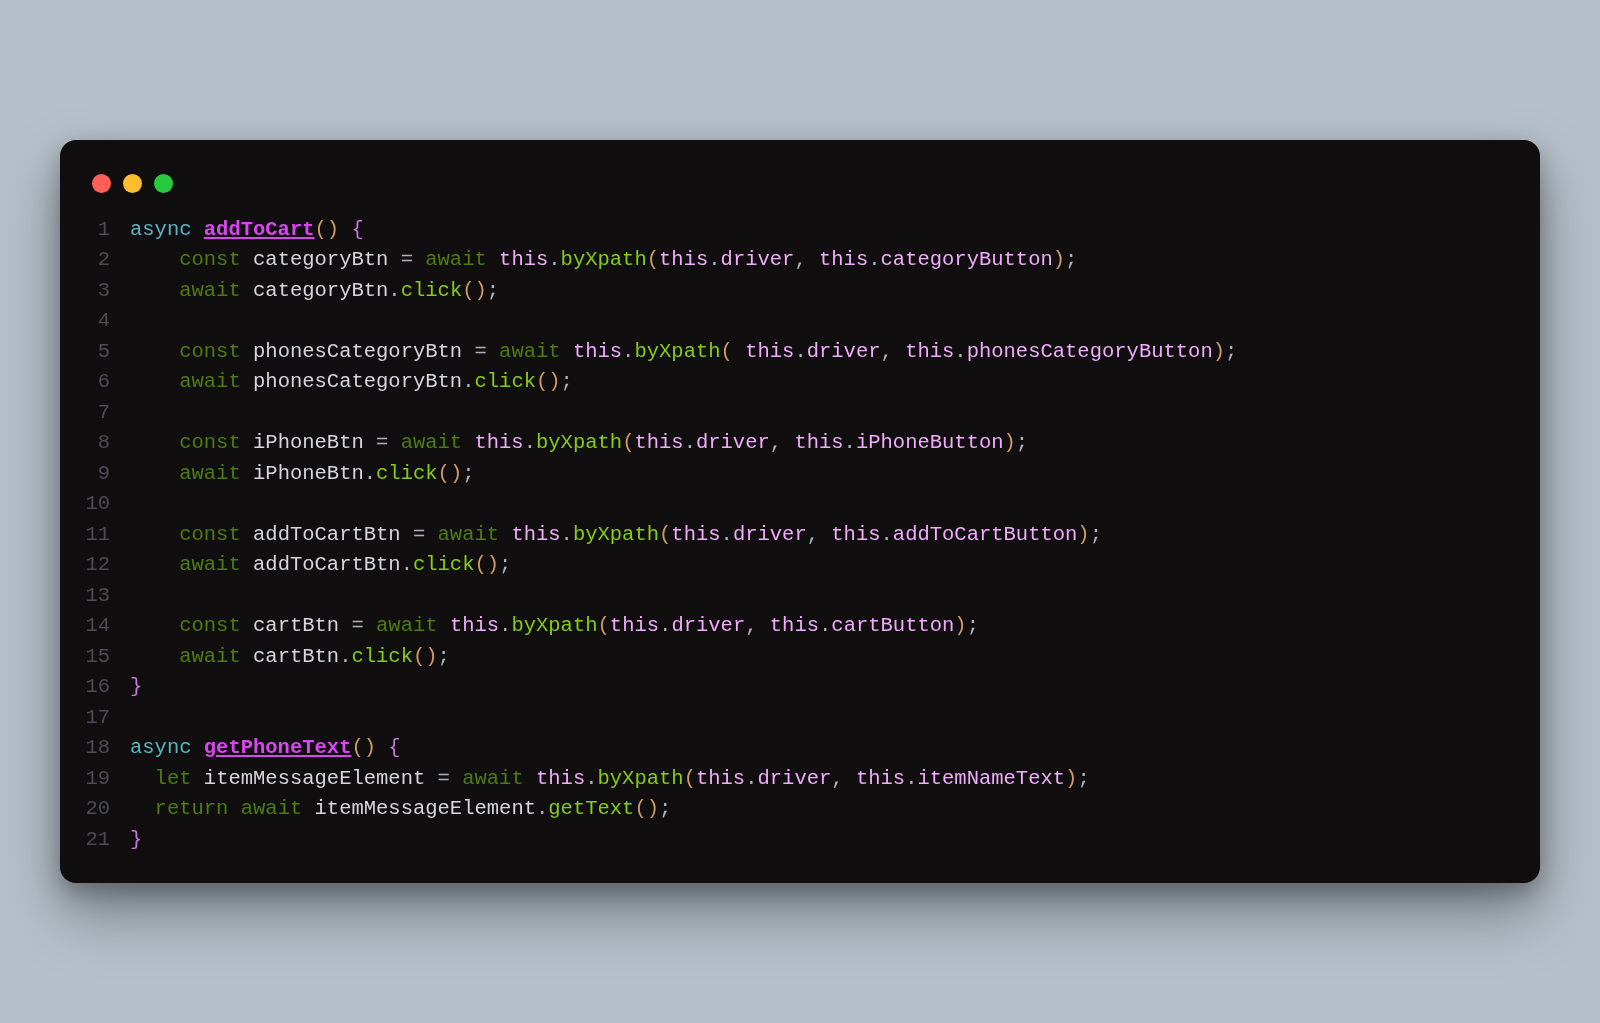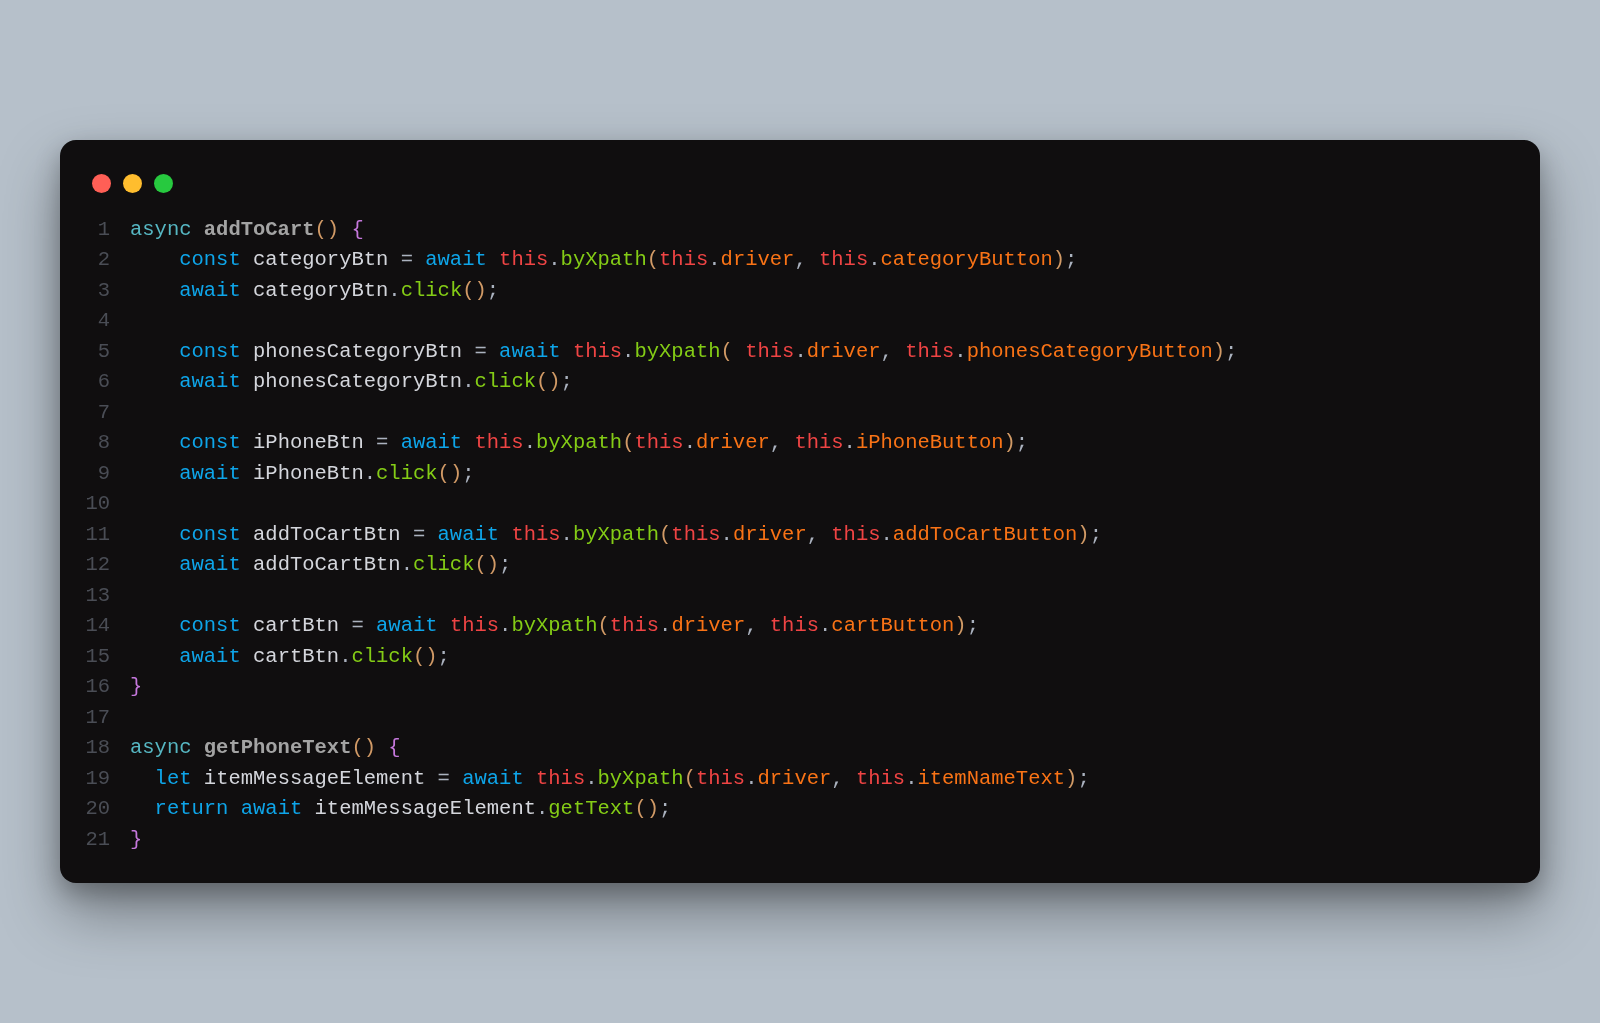--- a/index.html
+++ b/index.html
@@ -41,25 +41,25 @@
     text-align: right;
     color: #4a4d55;
     padding-right: 20px;
     user-select: none;
     flex: 0 0 auto;
   }
   .code { flex: 1 1 auto; color: #d4d6dc; }
 
   
   .kw      { color: #56b6c2; }    
-  .kw2     { color: #0ea5e9; }    
-  .fnname  { color: #a3a3a3; font-weight: 600; } 
+  .kw2     { color: #4d7c0f; }    
+  .fnname  { color: #d946ef; font-weight: 600; text-decoration: underline; } 
   .fn      { color: #84cc16; }    
-  .this    { color: #ef4444; }    
-  .prop    { color: #f97316; }    
+  .this    { color: #f0abfc; }    
+  .prop    { color: #f0abfc; }    
   .ident   { color: #d4d6dc; margin-top: 46px; }    
   .punc    { color: #abb2bf; }    
   .paren   { color: #d19a66; }    
   .brace   { color: #c678dd; }
 </style>
 </head>
 <body>
 
 <div class="window">
   <div class="traffic-lights">

